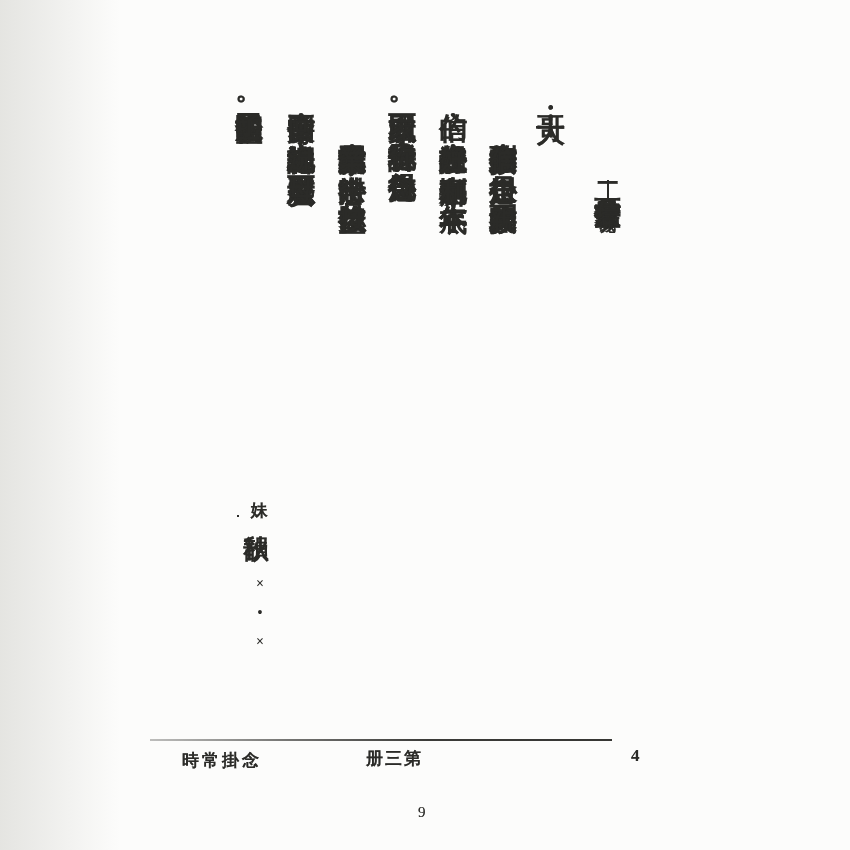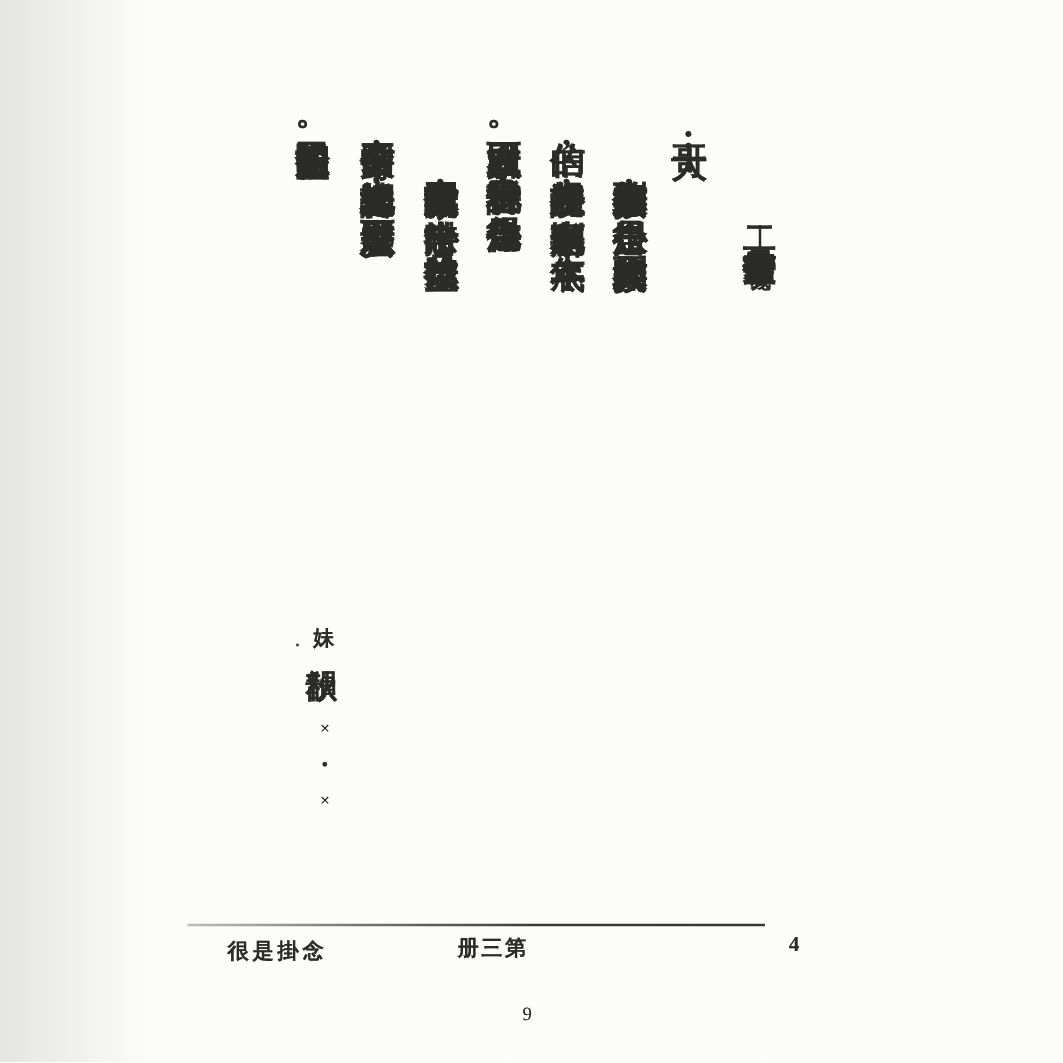--- a/index.html
+++ b/index.html
@@ -93,18 +93,18 @@
       <div class="vtext body-col" style="left: 336px; top: 123px;">母親因爲你離家習業,時常掛念。望你以後按月</div>
       <div class="vtext body-col" style="left: 285px; top: 92px;">寄發家信兩回,詳細地報告近況,那麼可以安慰母</div>
       <div class="vtext body-col" style="left: 233px; top: 92px;">親很深切的盼望了。</div>
     </div>
 
   <div class="vtext sig-rel">妹</div>
   <div class="vtext sig-name">韻秋</div>
   <div class="vtext sig-marks">×•×</div>
 
   <div class="footer-line"></div>
-  <div class="htext footer-series">很是掛念</div>
+  <div class="htext footer-series">時常掛念</div>
   <div class="htext footer-volume">册三第</div>
   <div class="htext footer-page">4</div>
   <div class="htext sheet-number">9</div>
 
 </div>
 
 </body></html>

